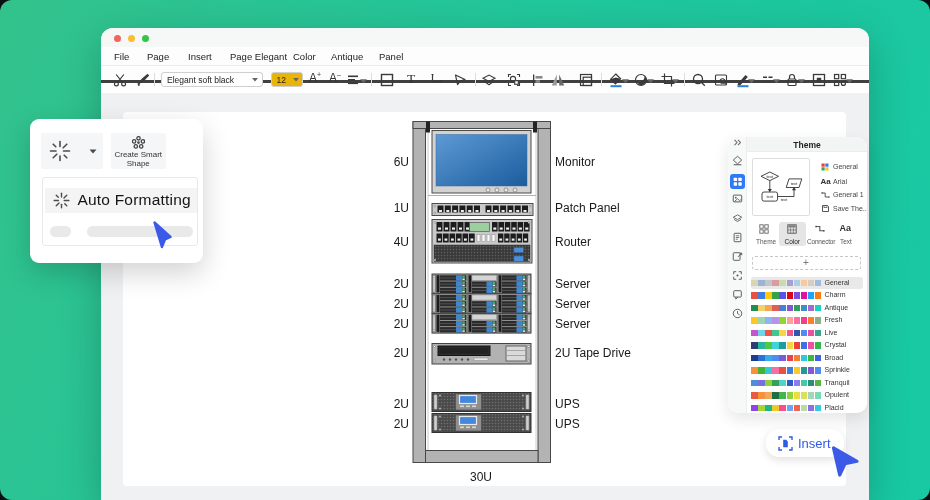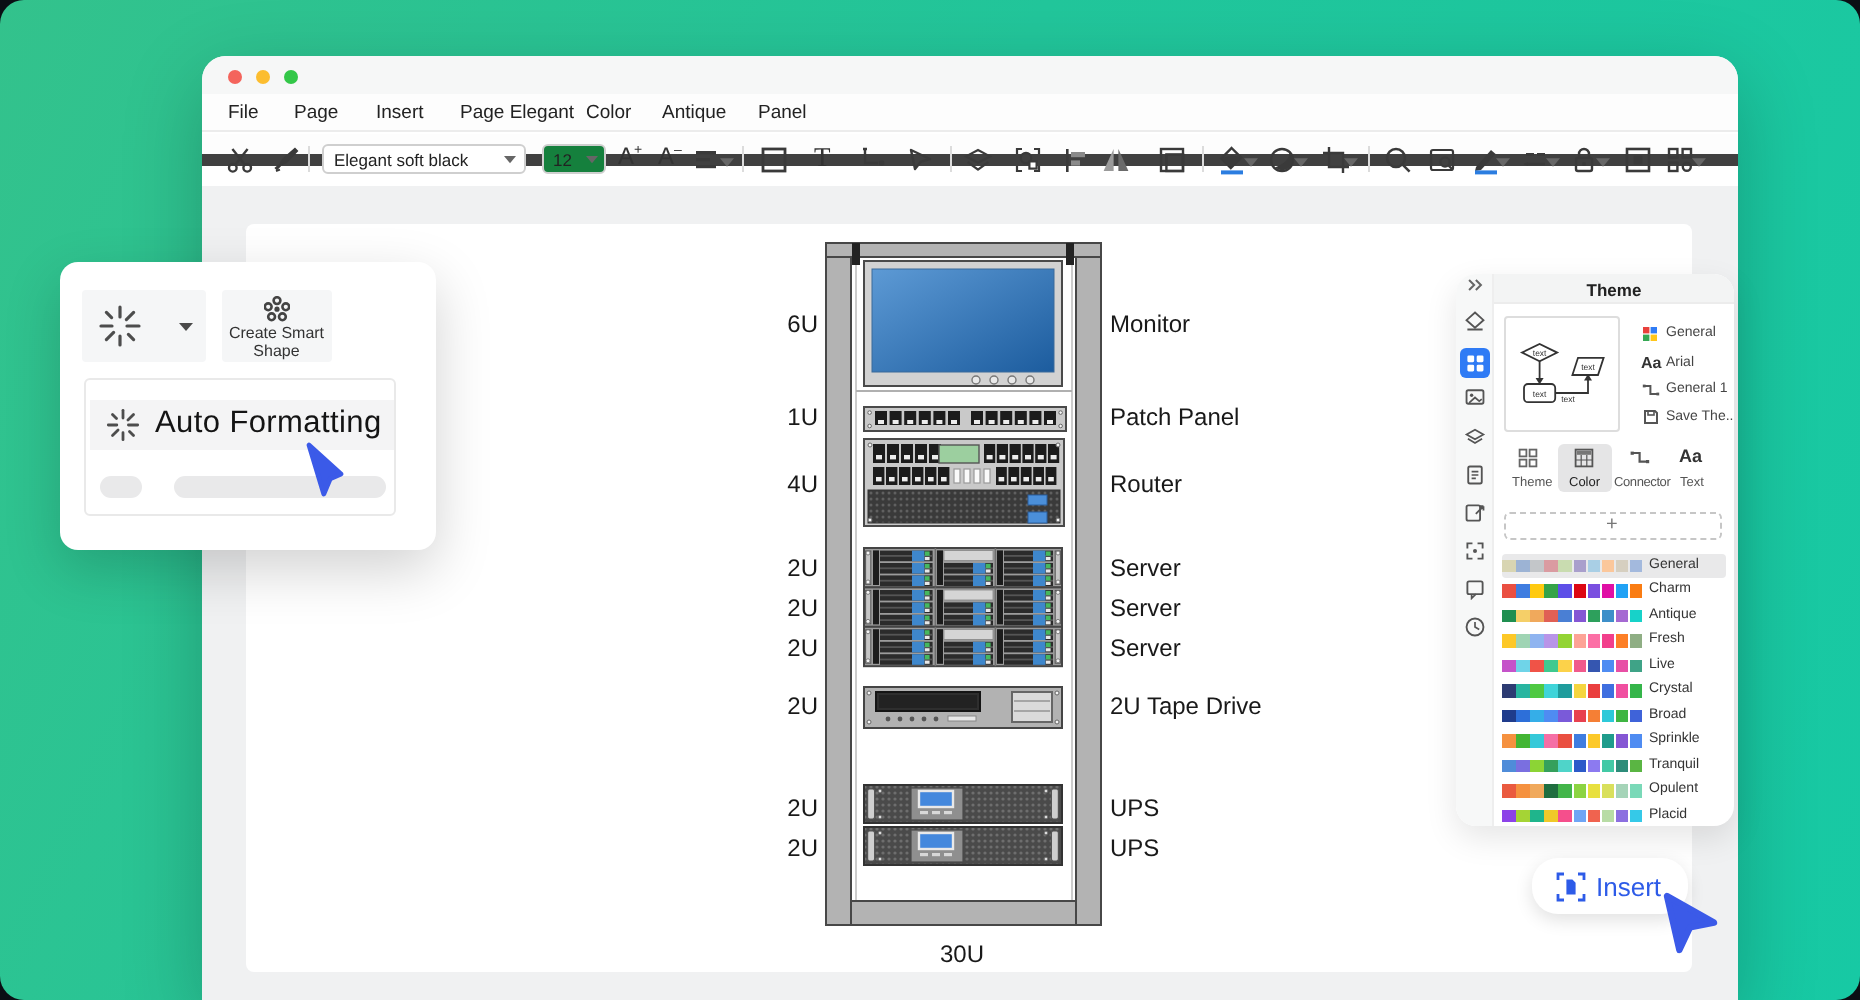--- a/index.html
+++ b/index.html
@@ -22,31 +22,31 @@
     background:#fff; border-radius:12px 12px 0 0;
     box-shadow:0 12px 40px rgba(0,0,0,.22);
   }
   #titlebar { position:absolute; left:0; top:0; width:100%; height:19px;
     background:#f6f7f7; border-radius:12px 12px 0 0; }
   .light { position:absolute; top:6.5px; width:7px; height:7px; border-radius:50%; }
   #menubar { position:absolute; left:0; top:19px; width:100%; height:19px;
     background:#fdfdfd; border-bottom:1px solid #ececec;padding-left:44px; }
   .menu { position:absolute; top:4px; font-size:9.5px; color:#222; }
   #toolbar { position:absolute; left:0; top:39px; width:100%; height:16px;
-    background:#fdfdfd; border-bottom:6px solid #404040; }
+    background:#fdfdfd; border-bottom:3px solid #404040; }
   .tsep { position:absolute; top:6px; width:1px; height:13px; background:#dcdcdc; }
   .ticon { position:absolute; top:5px; width:16px; height:16px; }
   .tcaret { position:absolute; width:7px; height:7px; }
   #workspace { position:absolute; left:0; top:65px; width:100%; height:407px;
     background:#f0f1f2; }
   #page { position:absolute; left:22px; top:19px; width:723px; height:374px;
     background:#fff; border-radius:4px; }
 
   
-  #lpanel { position:absolute; left:30px; top:131px; width:188px; height:144px;
+  #lpanel { position:absolute; left:30px; top:119px; width:173px; height:144px;
     background:#fff; border-radius:9px; box-shadow:0 10px 28px rgba(0,0,0,.18); }
   .lbox { position:absolute; top:13.5px; height:36px; background:#f5f6f7; border-radius:2px; }
   #afbox { position:absolute; left:12px; top:58px; width:156px; height:69px;
     border:1px solid #e9e9e9; border-radius:3px; background:#fff; }
   #afband { position:absolute; left:1.5px; top:10px; width:152px; height:24.5px; background:#f4f4f5; }
   .pill { position:absolute; top:47.5px; height:11px; border-radius:5.5px; background:#e9e9ea; }
 
   
   #rpanel { position:absolute; left:728px; top:137px; width:139px; height:276px;
     background:#fff; border-radius:10px; box-shadow:0 6px 16px rgba(0,0,0,.10); overflow:hidden; }
@@ -91,21 +91,21 @@
         <path d="M12.5,1.8 L14.2,3.5 L8.5,9.5 L5.8,10.8 L3.5,13.2 L2.2,12 L4.8,9.8 L6.2,7.2 Z" fill="#3a3a3a"></path>
         <path d="M3,13.5 L5,12.8" stroke="#3a3a3a" stroke-width="1"></path>
       </svg>
     <div class="tsep" style="left:52.5px"></div>
     <div style="position:absolute;left:60px;top:4.5px;width:102px;height:15.5px;border:1px solid #cfcfcf;border-radius:3px;background:#fff;">
       <span style="position:absolute;left:5px;top:2.5px;font-size:8.5px;color:#222;">Elegant soft black</span>
       <svg style="position:absolute;right:4px;top:5.5px" width="6" height="4" viewBox="0 0 6 4">
           <polygon points="0,0 6,0 3,3.6" fill="#666"></polygon>
         </svg>
     </div>
-    <div style="position:absolute;left:169.5px;top:4.5px;width:32px;height:15.5px;border:1px solid #cfcfcf;border-radius:3px;background:#15803d;">
+    <div style="position:absolute;left:169.5px;top:4.5px;width:32px;height:15.5px;border:1px solid #cfcfcf;border-radius:3px;background:#eab308;">
       <span style="position:absolute;left:5px;top:2.5px;font-size:8.5px;color:#222;">12</span>
       <svg style="position:absolute;right:3px;top:5.5px" width="6" height="4" viewBox="0 0 6 4">
           <polygon points="0,0 6,0 3,3.6" fill="#666"></polygon>
         </svg>
     </div>
     <span style="position:absolute;left:208px;top:4px;font-size:12px;color:#333;">A<sup style="font-size:7px;">+</sup></span>
     <span style="position:absolute;left:228px;top:4px;font-size:12px;color:#333;">A<sup style="font-size:7px;">–</sup></span>
     <svg class="ticon" style="left:245px" viewBox="0 0 16 16">
         <g fill="#3a3a3a">
           <rect x="2" y="3.5" width="10" height="1.6"></rect>

